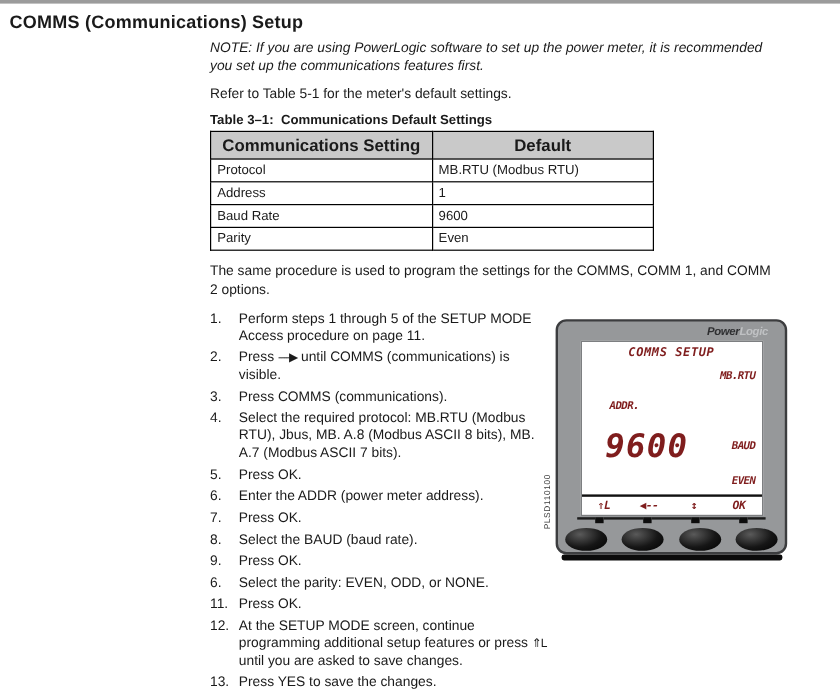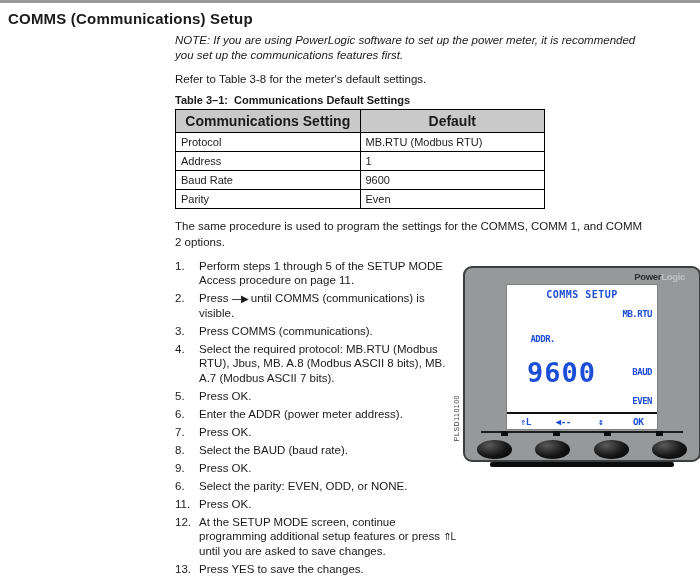--- a/index.html
+++ b/index.html
@@ -26,30 +26,30 @@
   .step .n{width:24px;flex-shrink:0;}
   .step .t{width:258px;}
   .ic{font-size:10px;letter-spacing:-1px;white-space:nowrap;}
   
   .meter-wrap{position:relative;margin-left:4px;margin-top:7px;}
   .side-label{
     position:absolute;left:-10px;bottom:26px;font-size:7px;color:#3a3a3a;
     writing-mode:vertical-rl;transform:rotate(180deg);letter-spacing:.5px;
   }
   .meter{
-    width:238px;height:196px;background:#96989a;border:2px solid #3c3d3f;
-    border-radius:9px;box-sizing:border-box;padding:3px 0 0 0;
+    width:193px;height:196px;background:#96989a;border:2px solid #3c3d3f;
+    border-radius:9px;box-sizing:border-box;padding:3px 0 0 0;font-style:italic;
   }
   .brand{height:12px;text-align:right;padding-right:14px;font-size:9.5px;line-height:12px;}
   .brand .b{font-weight:bold;color:#2e2f31;letter-spacing:-.3px;}
   .brand .l{font-weight:bold;color:#bfc1c3;letter-spacing:-.3px;}
   .lcd{
     width:152px;height:146px;background:#fff;margin:1px auto 0 auto;
     border:1px solid #7d7f81;box-sizing:border-box;
-    font-family:"DejaVu Sans Mono",monospace;color:#1d4ed8;
+    font-family:"DejaVu Sans Mono",monospace;color:#7f1d1d;
     display:flex;flex-direction:column;
   }
   .lcd-title{font-size:10px;font-weight:bold;text-align:center;letter-spacing:.5px;height:18px;line-height:20px;}
   .drow{display:flex;align-items:center;}
   .drow .val{flex:1;text-align:right;padding-right:8px;font-weight:bold;line-height:1;}
   .drow .lab{width:48px;text-align:right;padding-right:5px;font-size:9px;font-weight:bold;letter-spacing:-.5px;}
   .r1{height:22px;}
   .r2{height:30px;}
   .r2 .val{font-size:22px;letter-spacing:1px;}
   .r3{height:36px;}
@@ -73,21 +73,21 @@
   .meter-base{width:184px;height:5px;background:#0b0b0b;border-radius:2px;margin:0 auto;}
 </style>
 </head>
 <body>
 
 <div class="page">
   <div class="title">COMMS (Communications) Setup</div>
 
   <div class="content">
     <p class="note">NOTE: If you are using PowerLogic software to set up the power meter, it is recommended you set up the communications features first.</p>
-    <p class="refer">Refer to Table 3-8 for the meter's default settings.</p>
+    <p class="refer">Refer to Table 5-1 for the meter's default settings.</p>
     <div class="tcaption">Table 3–1:  Communications Default Settings</div>
 
     <table class="settings">
       <thead>
         <tr>
           <th>Communications Setting</th>
           <th>Default</th>
         </tr>
       </thead>
       <tbody>

